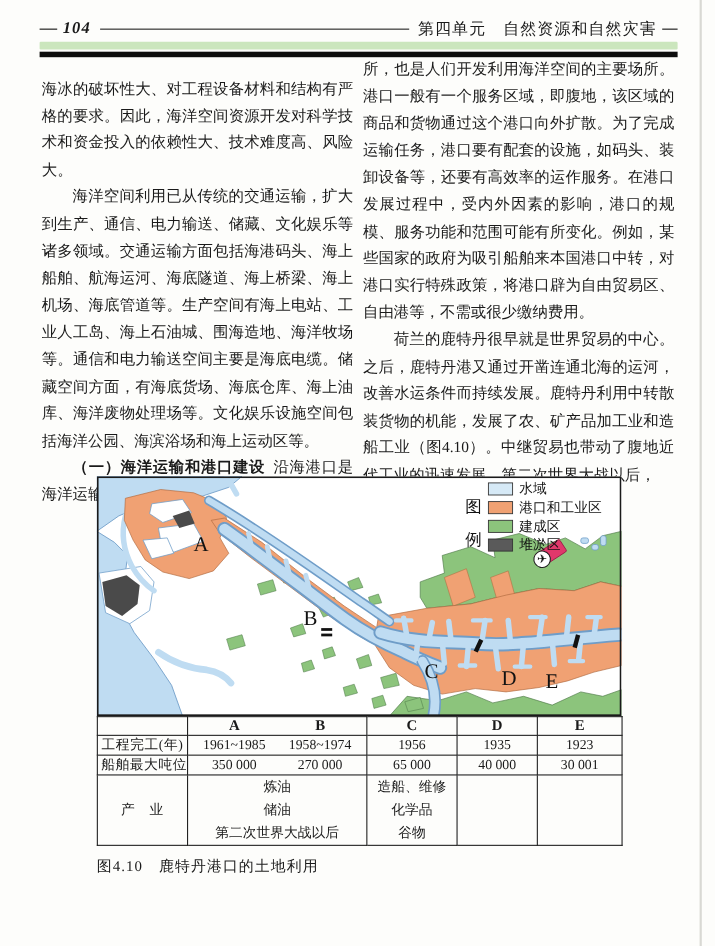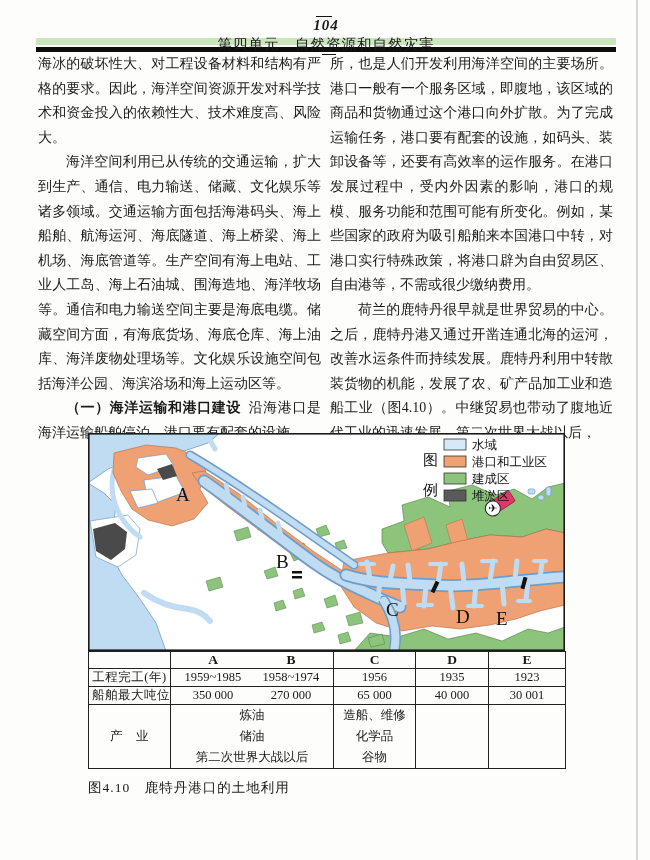--- a/index.html
+++ b/index.html
@@ -8,32 +8,32 @@
     background:#fdfdfb;
     font-family:"Liberation Serif", serif;
     color:#1a1a1a;
     position:relative;
     overflow:hidden;
   }
   .page{position:absolute;inset:0;}
   .scan-edge-right{position:absolute;top:0;right:12px;width:2px;height:860px;background:#d9d9d4;}
   
   .header{position:absolute;left:36px;right:34px;top:16px;}
-  .header-row{display:flex;align-items:center;height:20px;flex-direction:column;}
+  .header-row{display:flex;align-items:center;height:20px;}
   .hdash{height:0;border-top:1.6px solid #111;}
   .hdash.l{width:16px;margin-right:5px;}
   .hdash.r{width:14px;margin-left:5px;}
   .page-num{font-style:italic;font-weight:700;font-size:15px;letter-spacing:1px;}
   .hline{flex:1;height:0;border-top:1.4px solid #222;margin:0 8px;}
   .unit-title{font-weight:400;font-size:14.5px;letter-spacing:1px;}
   .band-green{height:7px;background:#cbe6bd;margin-top:2px;border-radius:1px;}
   .band-black{height:5px;background:#0d0d0d;margin-top:2px;}
   
   .col{position:absolute;top:52px;width:283px;font-size:14px;line-height:24.6px;text-align:justify;text-justify:inter-ideograph;}
-  .col.left{left:38px;}
+  .col.left{left:38px;margin-top:18px;}
   .col.right{left:330px;}
   .col p{margin:0;}
   .col p.indent{text-indent:2em;}
   .p-lead{font-weight:700;margin-right:.55em;}
   
   .map-wrap{position:absolute;left:88px;top:433px;width:477px;height:218px;}
   
   table.port-table{
     position:absolute;left:88px;top:651px;width:477px;
     border-collapse:collapse;table-layout:fixed;
@@ -205,21 +205,21 @@
         </div>
       </td>
       <td class="hletter">C</td>
       <td class="hletter">D</td>
       <td class="hletter">E</td>
     </tr>
     <tr>
       <td class="label-cell">工程完工(年)</td>
       <td>
         <div class="abpair">
-          <span>1959~1985</span>
+          <span>1961~1985</span>
           <span>1958~1974</span>
         </div>
       </td>
       <td>1956</td>
       <td>1935</td>
       <td>1923</td>
     </tr>
     <tr>
       <td class="label-cell">船舶最大吨位(t)</td>
       <td>

